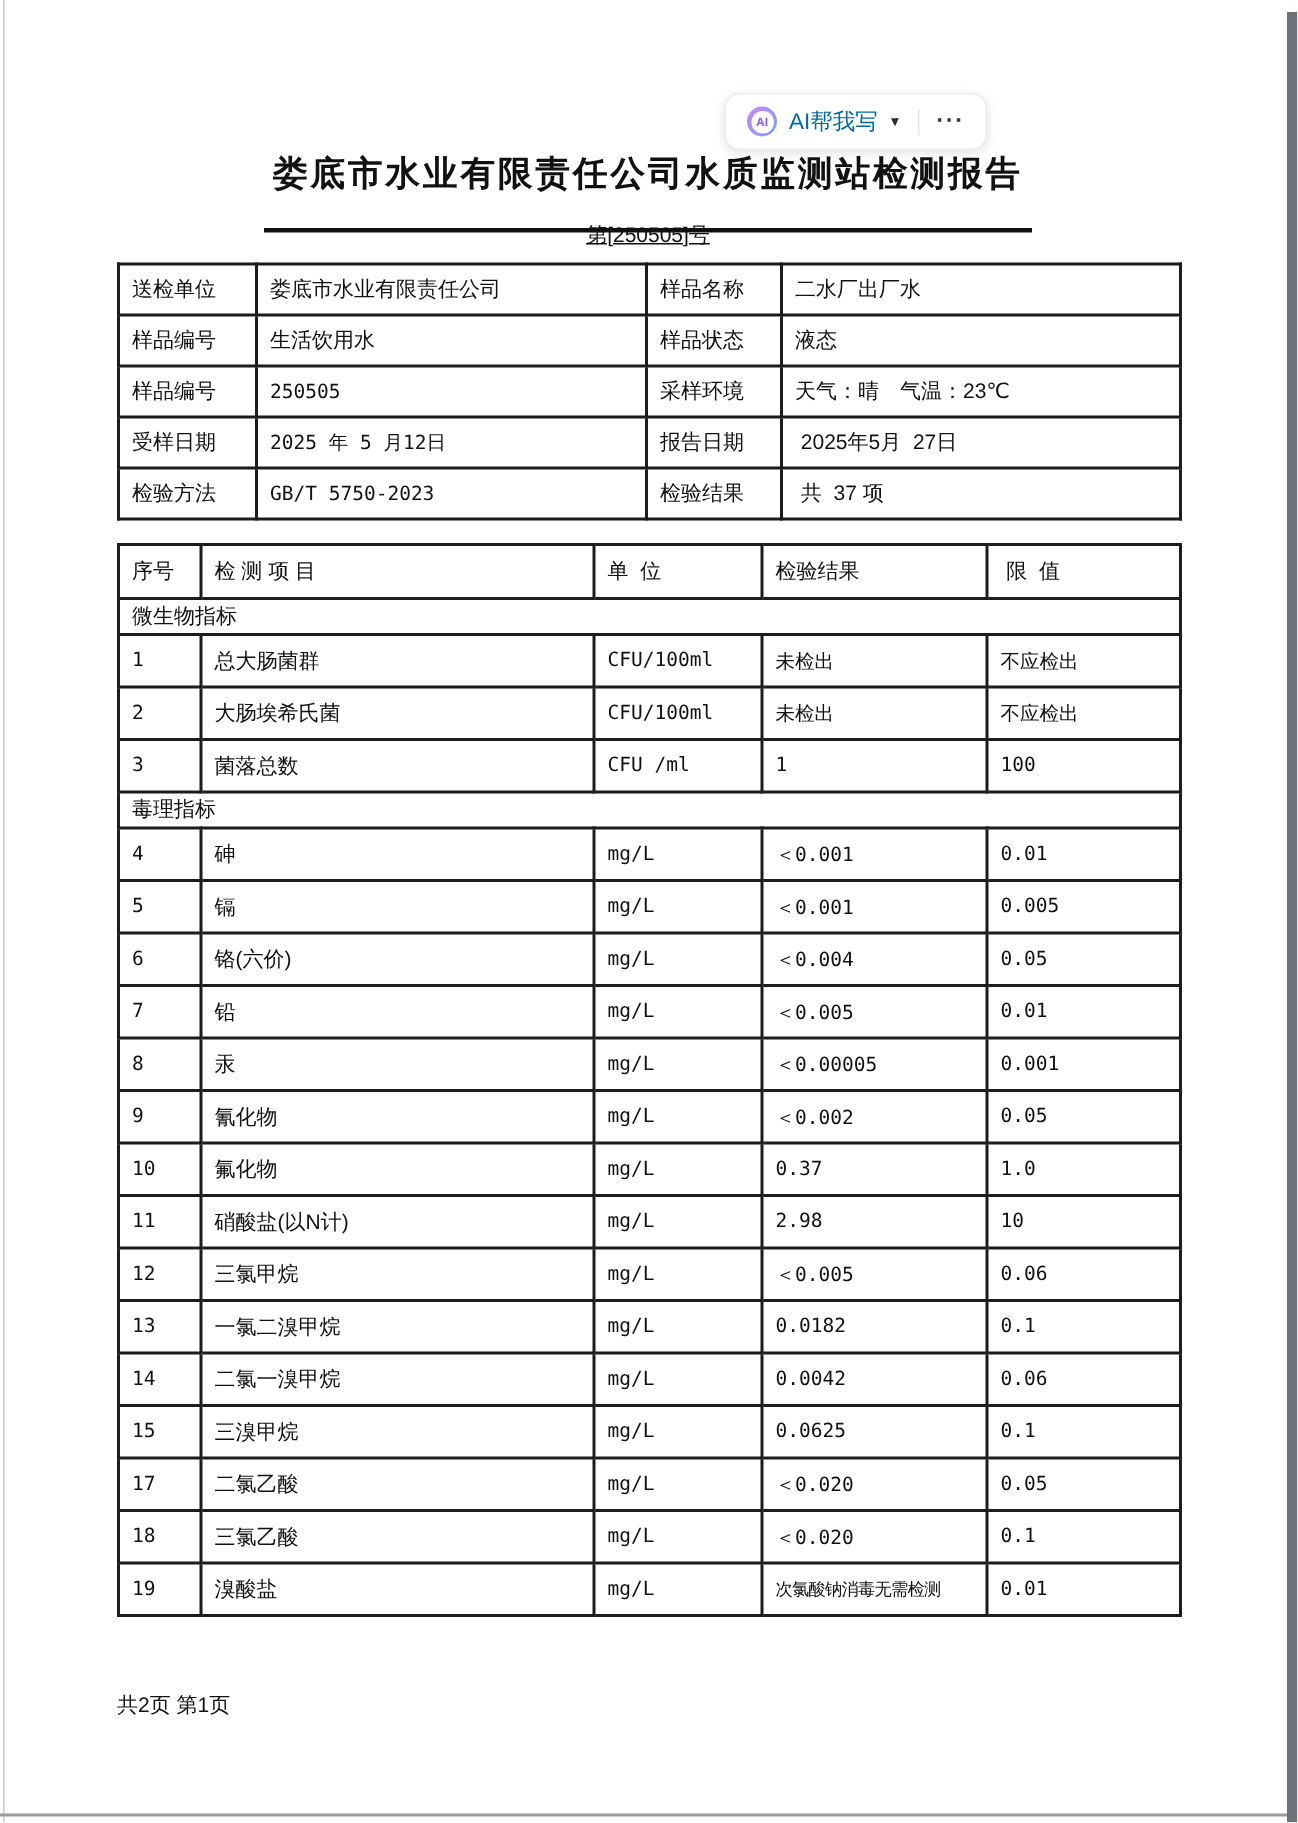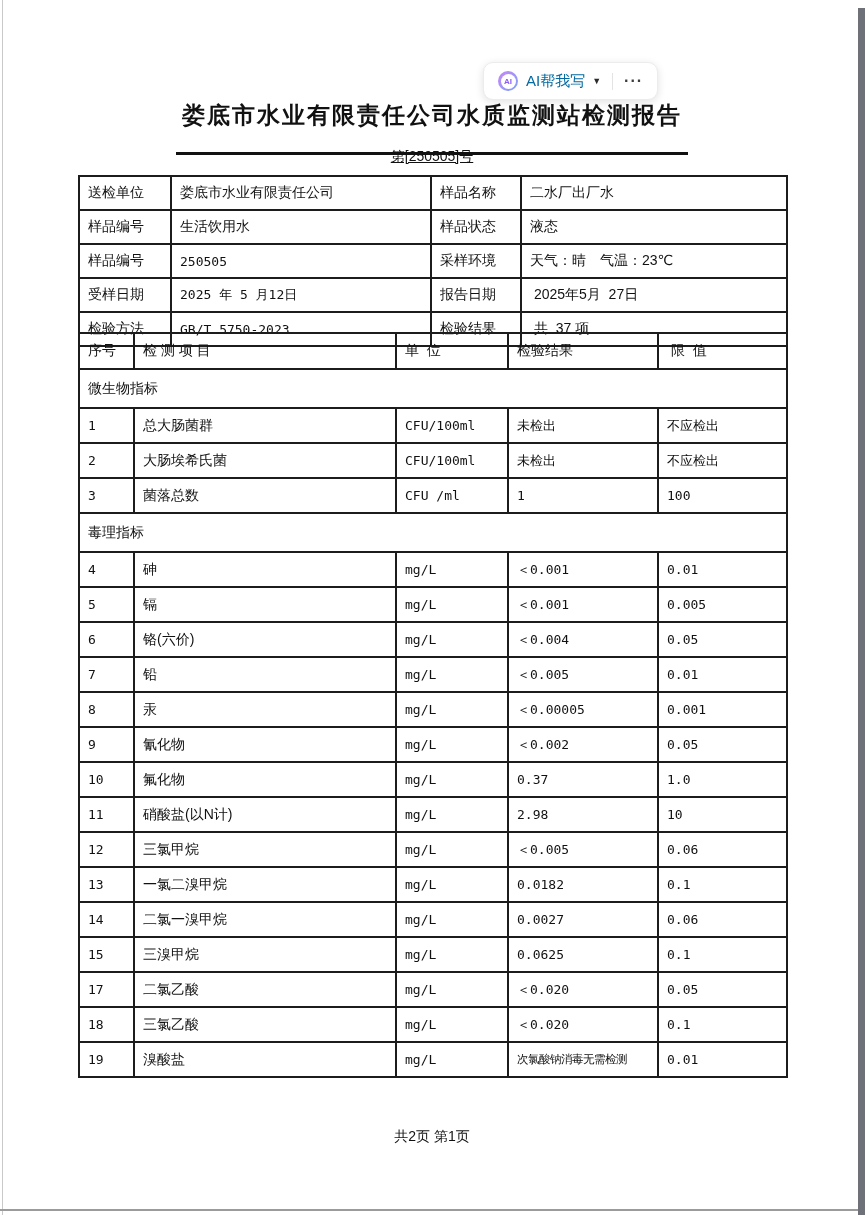--- a/index.html
+++ b/index.html
@@ -81,31 +81,31 @@
   td, th {
     border: 2px solid #1c1c1c;
     font-size: 14px; color: #111;
     text-align: left; vertical-align: middle;
     padding: 0 8px; white-space: pre; overflow: hidden;
     font-weight: normal;
   }
   .info-table { position: absolute; left: 78px; top: 175px; width: 708px; }
   .info-table tr { height: 34px; margin-top: 33px; }
 
-  .results-table { position: absolute; left: 78px; top: 332px; width: 708px; border-radius: 14px; }
+  .results-table { position: absolute; left: 78px; top: 362px; width: 708px; border-radius: 14px; }
   .results-table .header-row { height: 36px; }
-  .results-table .section-row { height: 39px; }
+  .results-table .section-row { height: 24px; }
   .results-table .data-row { height: 35px; }
 
   .mono { font-family: "DejaVu Sans Mono", "Liberation Mono", monospace; font-size: 13px; }
   .small-result { font-size: 11.5px; letter-spacing: -0.5px; margin-top: 36px; }
 
   .page-footer {
     position: absolute; left: 78px; top: 1128px; width: 708px;
-    text-align: center; font-size: 14px; color: #111; white-space: pre;
+    text-align: left; font-size: 14px; color: #111; white-space: pre;
   }
 </style>
 </head>
 <body>
 
 <div class="page">
 
   <div class="left-edge"></div>
   <div class="right-strip"></div>
   <div class="bottom-edge"></div>
@@ -276,21 +276,21 @@
           <td class="mono">13</td>
           <td>一氯二溴甲烷</td>
           <td class="mono">mg/L</td>
           <td class="mono">0.0182</td>
           <td class="mono">0.1</td>
         </tr>
         <tr class="data-row">
           <td class="mono">14</td>
           <td>二氯一溴甲烷</td>
           <td class="mono">mg/L</td>
-          <td class="mono">0.0027</td>
+          <td class="mono">0.0042</td>
           <td class="mono">0.06</td>
         </tr>
         <tr class="data-row">
           <td class="mono">15</td>
           <td>三溴甲烷</td>
           <td class="mono">mg/L</td>
           <td class="mono">0.0625</td>
           <td class="mono">0.1</td>
         </tr>
         <tr class="data-row">

